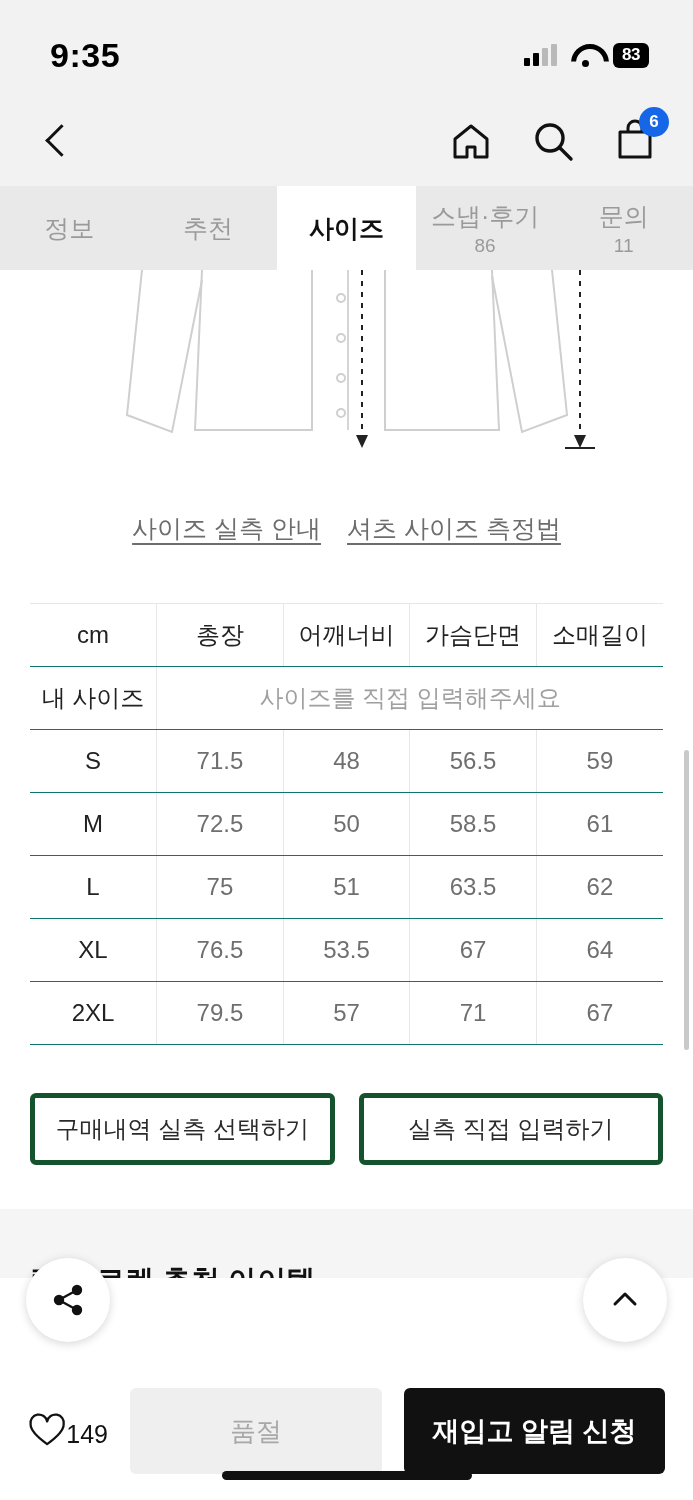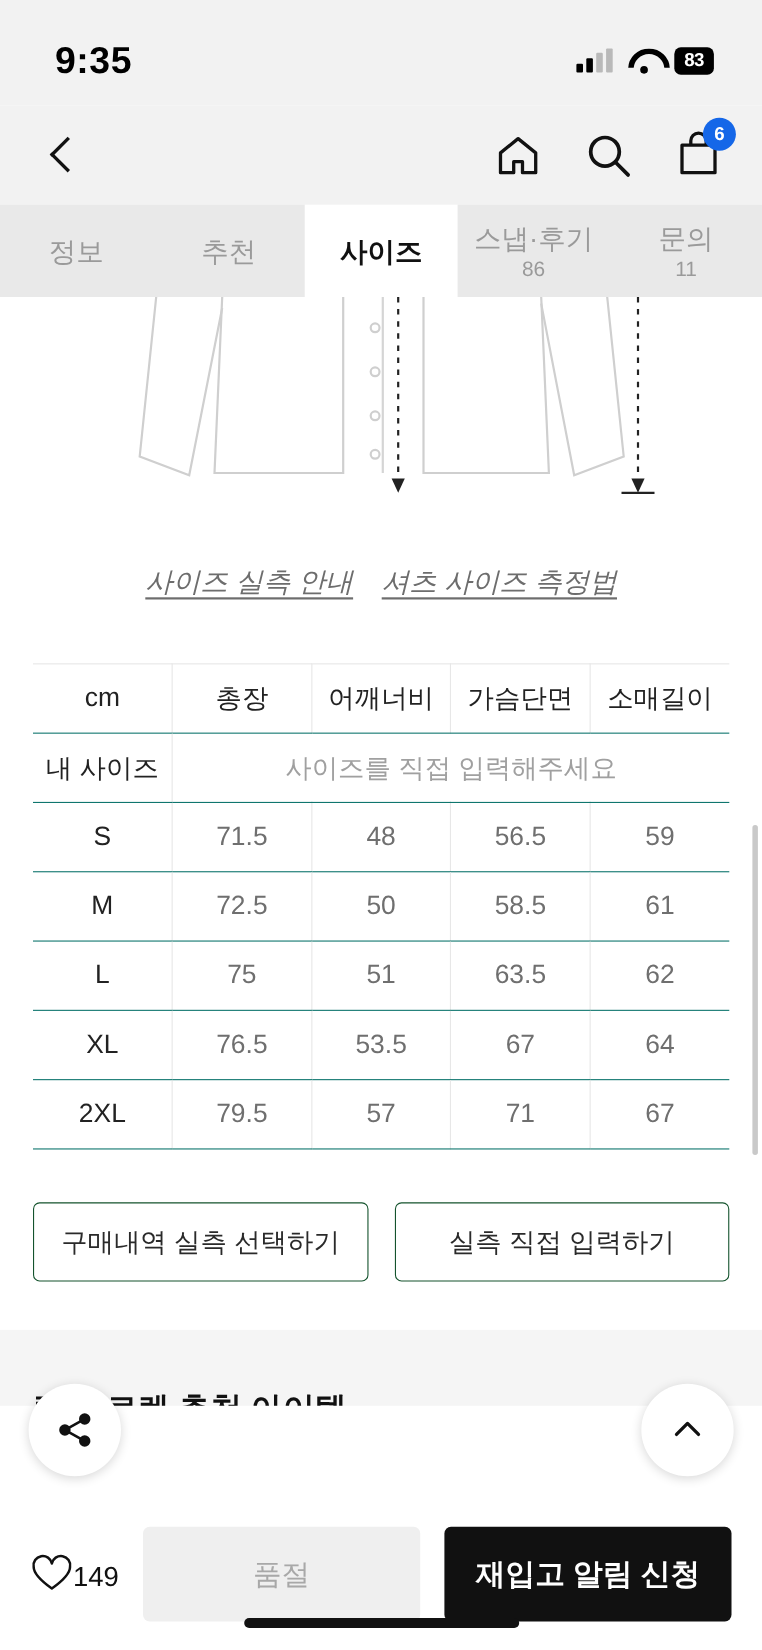--- a/index.html
+++ b/index.html
@@ -156,21 +156,20 @@
     display: flex;
     justify-content: center;
     gap: 26px;
     margin-top: 42px;
     font-size: 25px;
     color: #6d6d6d;
   }
   .measure-links span {
     text-decoration: underline;
     text-underline-offset: 6px;
-    font-style: italic;
   }
 
   
   table.size-table {
     width: 633px;
     margin: 58px auto 0;
     border-collapse: collapse;
     table-layout: fixed;
   }
   table.size-table th, table.size-table td {
@@ -202,21 +201,21 @@
   
   .measure-buttons {
     display: flex;
     gap: 24px;
     margin: 48px 30px 0;
   }
   .measure-buttons button {
     flex: 1;
     height: 72px;
     background: #fff;
-    border: 1px solid #14532d;
+    border: 5px solid #14532d;
     border-radius: 6px;
     font-size: 24px;
     color: #2a2a2a;
     font-family: "Liberation Sans", sans-serif;
   }
 
   
   .recommend {
     margin-top: 44px;
     background: #f5f5f5;

